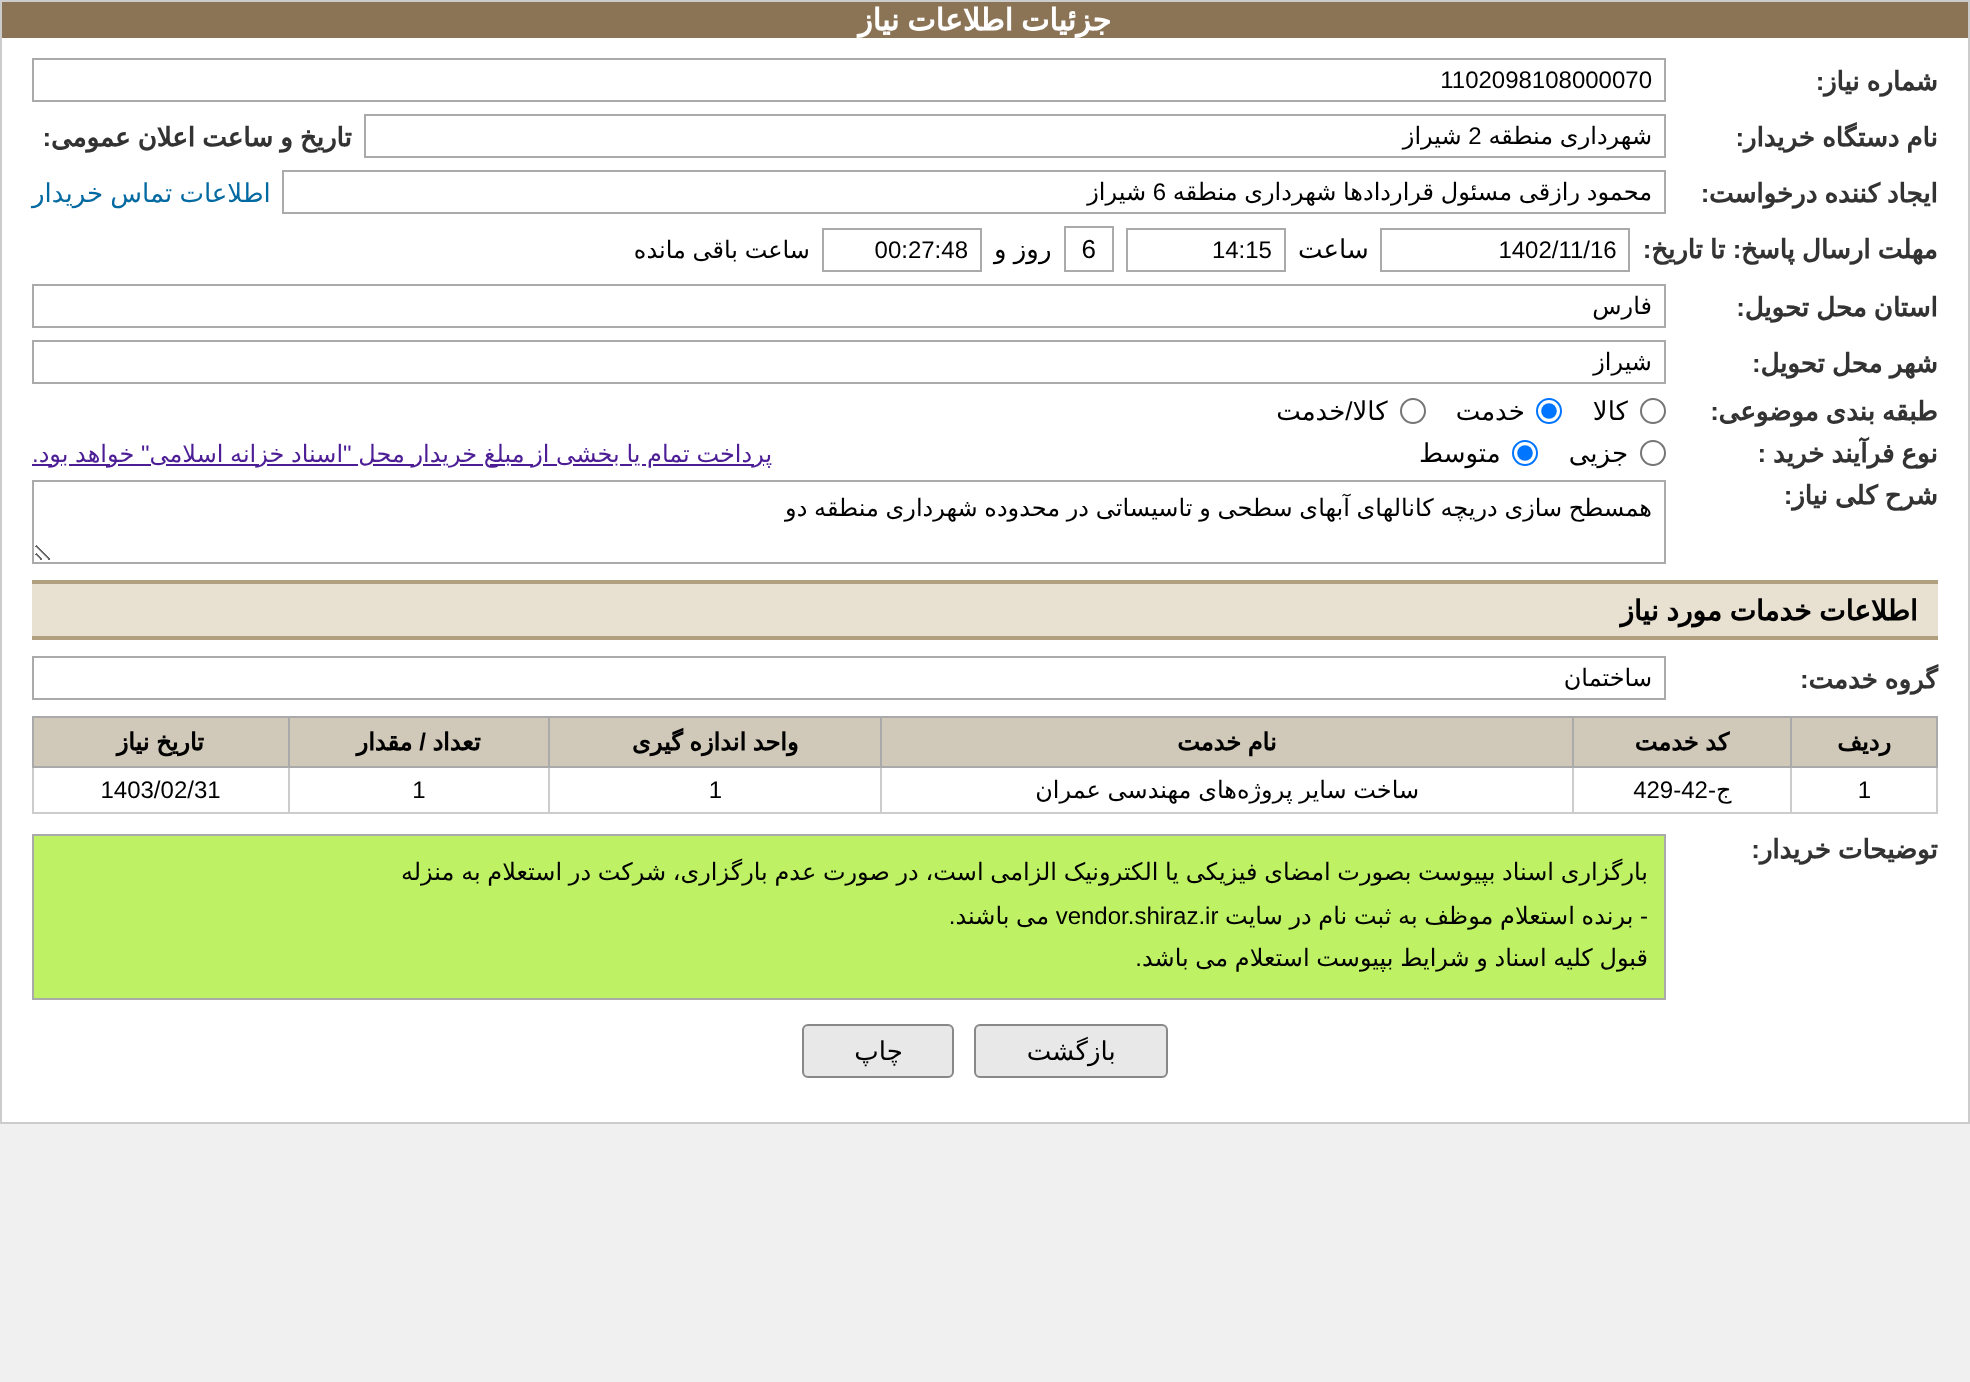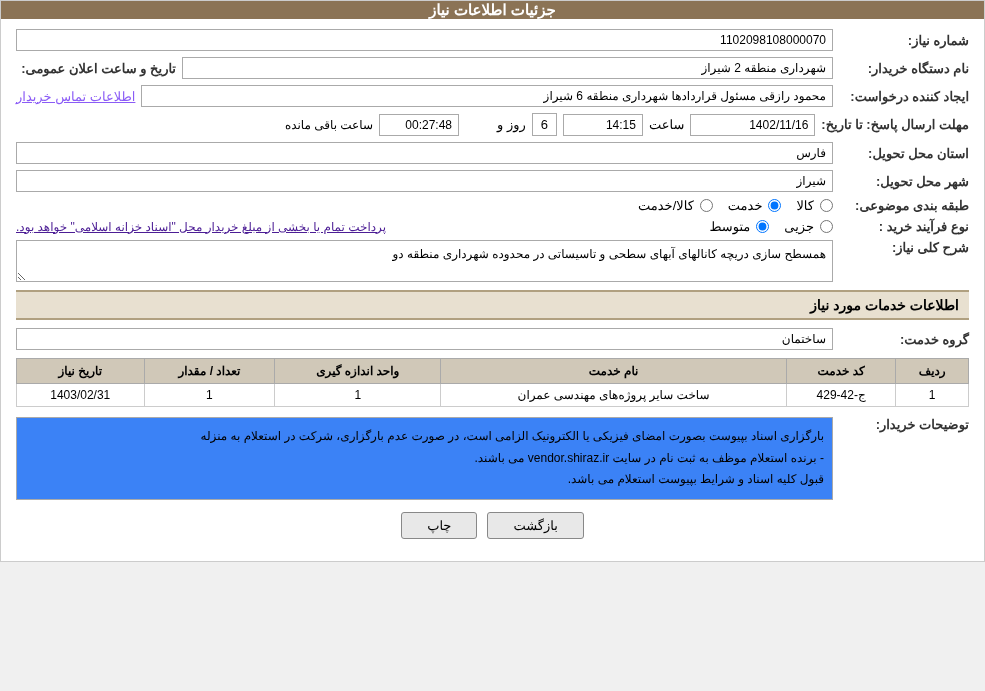--- a/index.html
+++ b/index.html
@@ -42,23 +42,22 @@
       border: 1px solid #aaa;
       background: #fff;
       padding: 3px 6px;
       min-height: 22px;
       font-size: 12px;
       font-family: Tahoma, Arial, sans-serif;
     }
     .input-wide { flex: 1; }
     .input-medium { width: 200px; }
     .link-blue {
-      color: #8b5cf6;
+      color: #0369a1;
       cursor: pointer;
-      text-decoration: underline;
       white-space: nowrap;
       text-align: right;
     }
     .radio-group {
       display: flex;
       gap: 15px;
       align-items: center;
     }
     .radio-item {
       display: flex;
@@ -112,21 +111,21 @@
     }
     .services-table tr:nth-child(even) td {
       background: #f9f9f9;
     }
     .buyer-notes {
       border: 1px solid #aaa;
       padding: 8px;
       font-size: 12px;
       text-align: right;
       line-height: 1.8;
-      background: #3b82f6;
+      background: #bef264;
       flex: 1;
     }
     .button-row {
       display: flex;
       justify-content: center;
       gap: 10px;
       margin: 12px 0;
     }
     .btn {
       padding: 5px 25px;
@@ -165,21 +164,21 @@
       <div class="input-field input-wide">محمود رازقی مسئول قراردادها شهرداری منطقه 6 شیراز</div>
       <span class="link-blue">اطلاعات تماس خریدار</span>
     </div>
 
     <div class="form-row">
       <span class="label">مهلت ارسال پاسخ: تا تاریخ:</span>
       <div class="input-field" style="width:125px;">1402/11/16</div>
       <span style="white-space:nowrap;">ساعت</span>
       <div class="input-field" style="width:80px;">14:15</div>
       <span style="border:1px solid #aaa;padding:3px 8px;background:#fff;">6</span>
-      <span style="white-space:nowrap;margin-left:32px;">روز و</span>
+      <span style="white-space:nowrap;">روز و</span>
       <div class="input-field" style="width:80px;">00:27:48</div>
       <span style="white-space:nowrap;font-size:12px;">ساعت باقی مانده</span>
     </div>
 
     <div class="form-row">
       <span class="label">استان محل تحویل:</span>
       <div class="input-field input-wide">فارس</div>
     </div>
 
     <div class="form-row">

